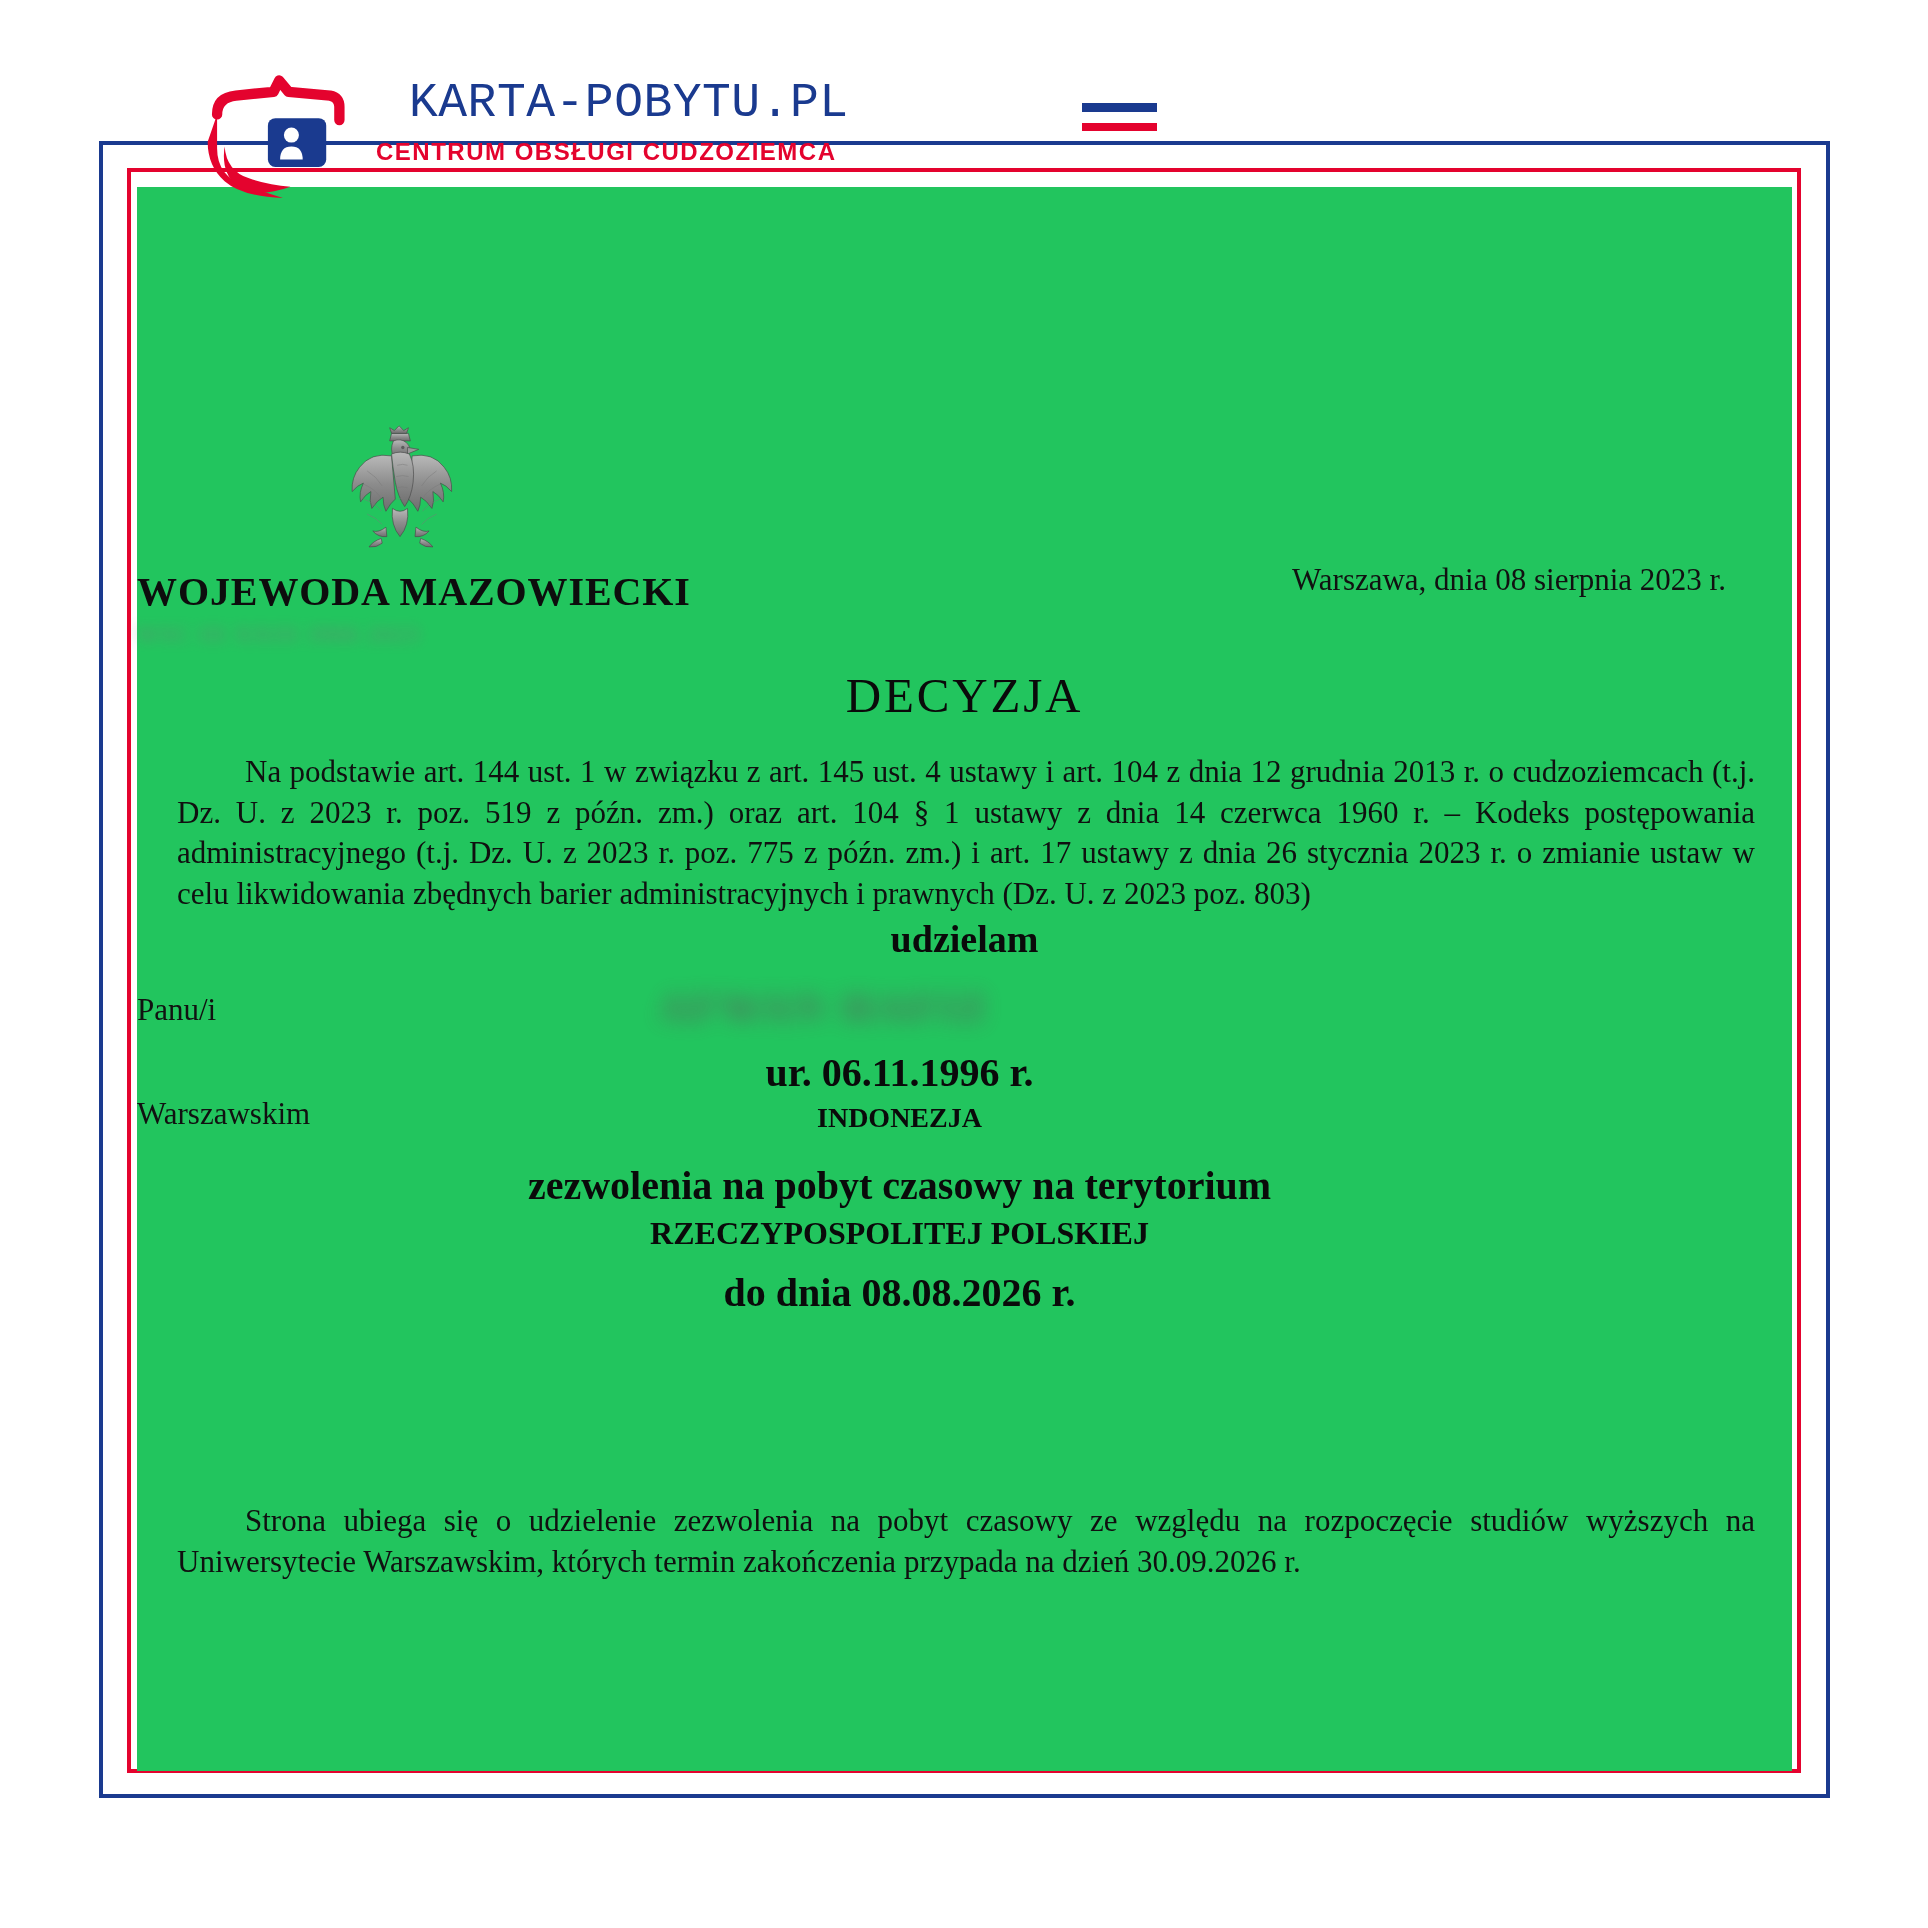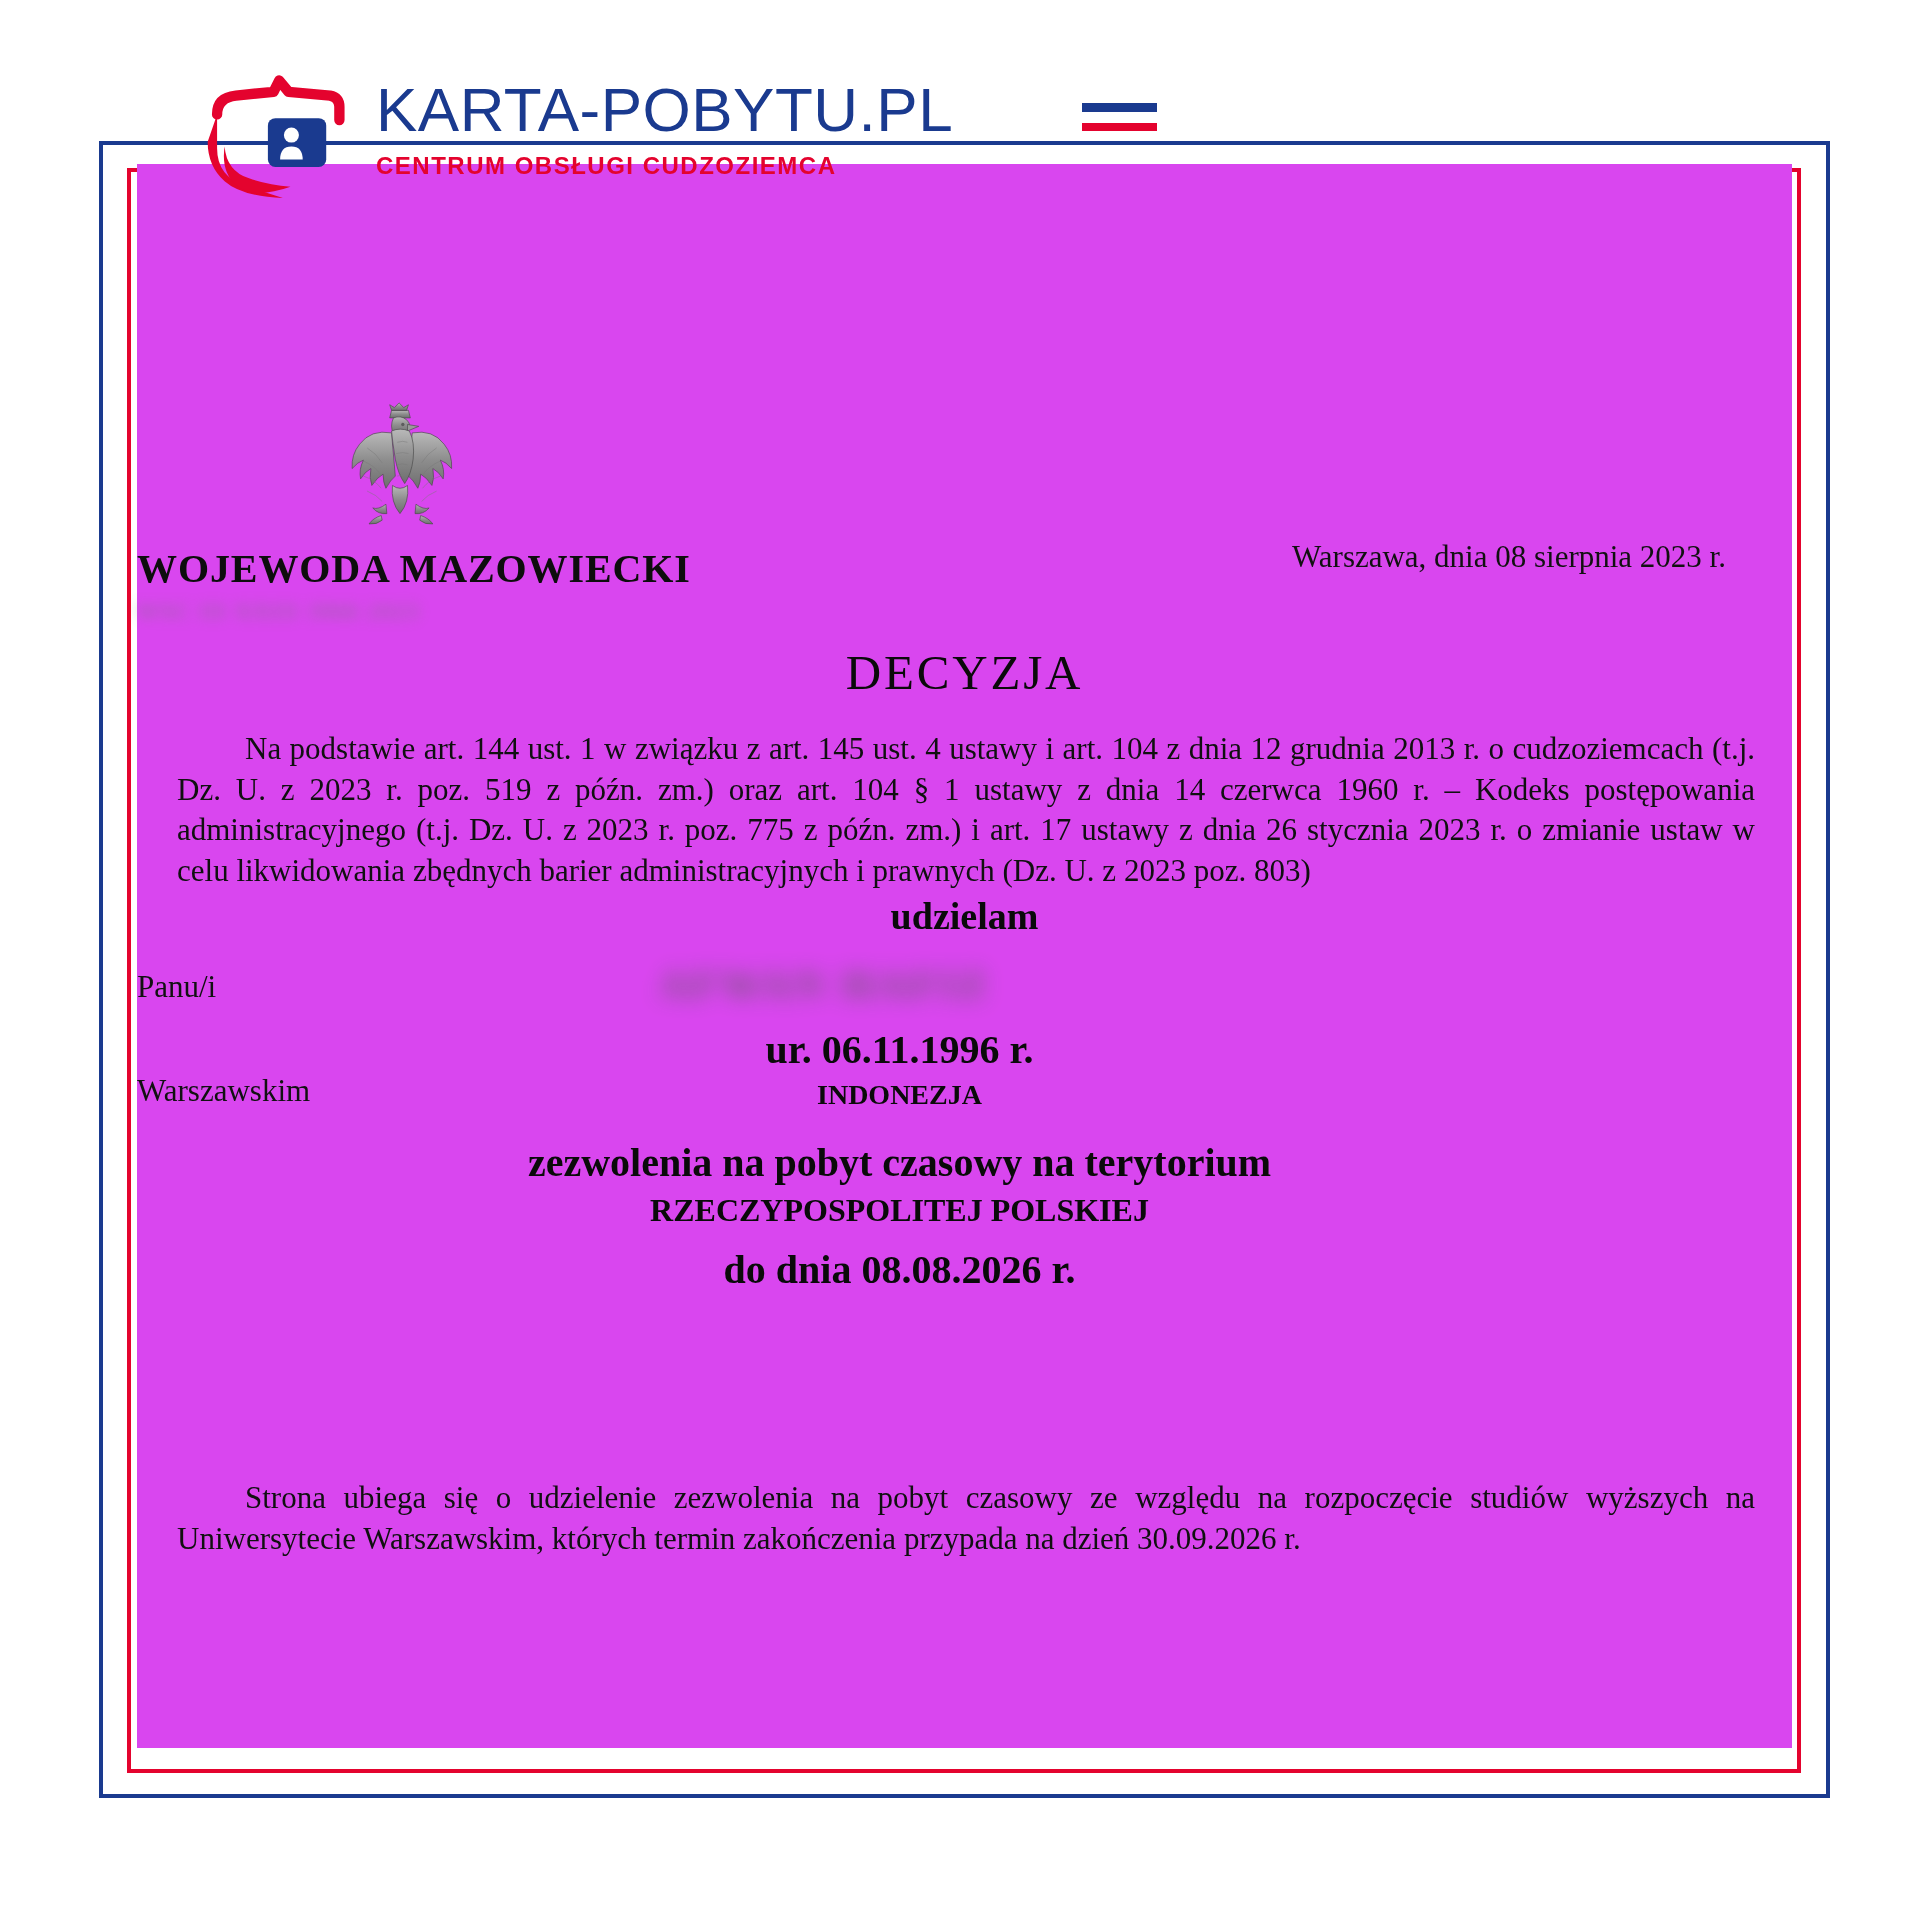--- a/index.html
+++ b/index.html
@@ -51,27 +51,28 @@
     width: 160px;
     height: 127px;
   }
   .logo-textblock {
     position: absolute;
     left: 174px;
     top: 5.6px;
     width: 772px;
   }
   .logo-title {
-    font-family: Liberation Sans, sans-serif;
-    font-size: 62px;
+    font-family: Liberation Mono, monospace;
+    font-size: 48px;
     letter-spacing: 0.5px;
     color: #1a3a8f;
     line-height: 1;
     white-space: nowrap;
     font-weight: 400;
+    margin-left: 33px;
   }
   .logo-subtitle {
     font-family: "Liberation Sans", "DejaVu Sans", sans-serif;
     font-size: 24px;
     font-weight: bold;
     letter-spacing: 1.5px;
     color: #e4032e;
     line-height: 1;
     margin-top: 13px;
     white-space: nowrap;
@@ -82,24 +83,24 @@
     top: 24.5px;
     width: 75px;
   }
   .logo-bar-blue { height: 8.5px; background: #1a3a8f; }
   .logo-bar-red  { height: 8.5px; background: #e4032e; margin-top: 11.3px; }
 
   
   #document-sheet {
     position: absolute;
     left: 137px;
-    top: 164px;
+    top: 187px;
     width: 1655px;
     height: 1584px;
-    background: #d946ef;
+    background: #22c55e;
     z-index: 4;
   }
   .doc-inner {
     position: relative;
     width: 100%;
     height: 100%;
   }
 
   
   #emblem-wrap {

